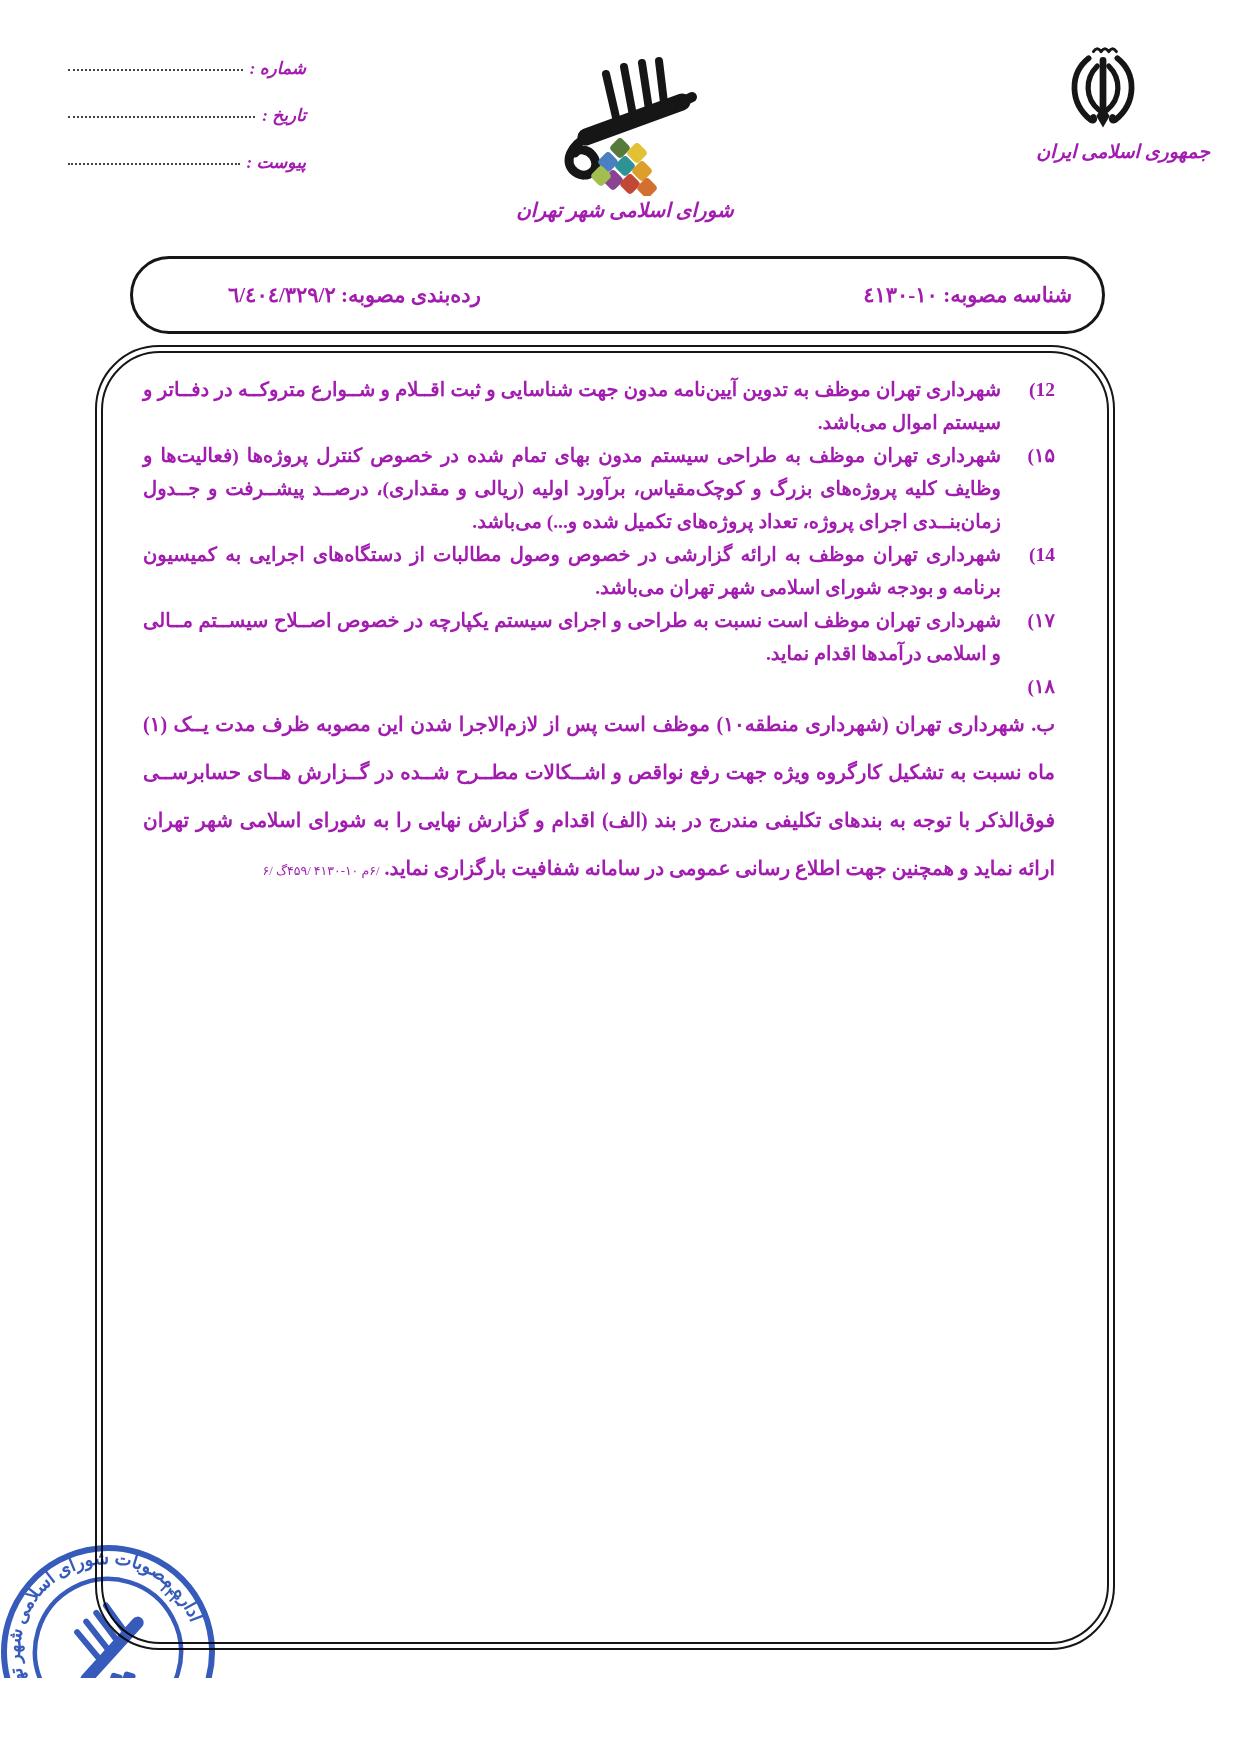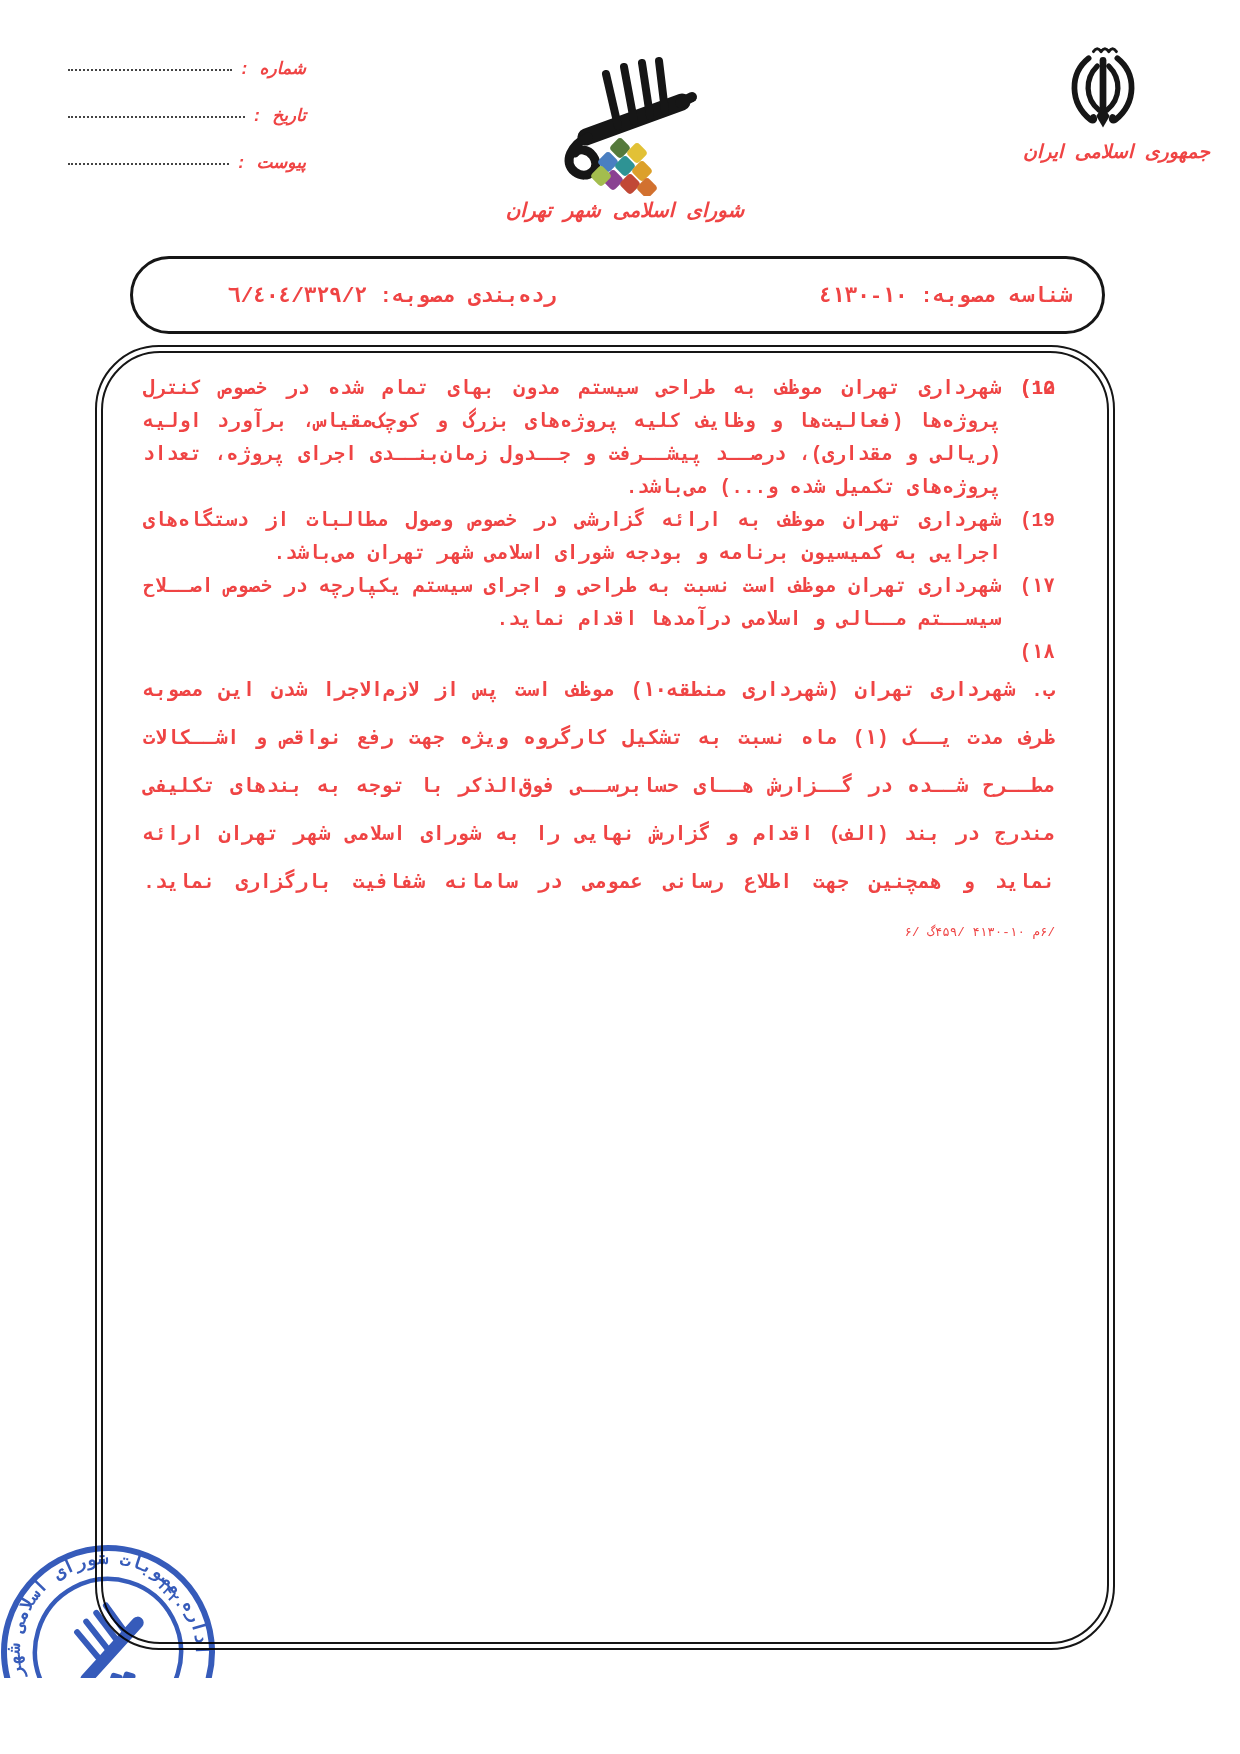--- a/index.html
+++ b/index.html
@@ -1,18 +1,18 @@
 <!DOCTYPE html>
 <html lang="fa" dir="rtl"><head>
 <meta charset="utf-8">
 <style>
   html,body{margin:0;padding:0;background:#ffffff;}
   .page{
     position:relative;width:1240px;height:1678px;background:#fff;overflow:hidden;
-    font-family:Liberation Mono, monospace;color:#ef4444;direction:rtl;
+    font-family:Liberation Serif, serif;color:#a21caf;direction:rtl;
   }
   
   .form-fields{position:absolute;top:58px;left:68px;width:238px;}
   .field-row{display:flex;align-items:baseline;gap:7px;margin-bottom:25px;height:22px;}
   .field-label{font-size:17px;font-weight:bold;font-style:italic;white-space:nowrap;}
   .field-dots{flex:1;border-bottom:2px dotted #444;transform:translateY(-3px);}
   .council-logo{position:absolute;top:36px;left:490px;width:270px;text-align:center;}
   .council-caption{font-size:20px;font-weight:bold;font-style:italic;margin-top:2px;letter-spacing:-1px;}
   .iran-emblem{position:absolute;top:42px;right:30px;width:215px;text-align:center;}
   .iran-caption{font-size:19px;font-weight:bold;font-style:italic;margin-top:0;text-align:right;}
@@ -113,27 +113,28 @@
   <div class="id-box">
     <span>شناسه مصوبه: ١٠-٤١٣٠</span>
     <span>رده‌بندی مصوبه: ٦/٤٠٤/٣٢٩/٢</span>
   </div>
 
   <div class="content-box">
     <div class="content">
       <ol class="items">
         <li class="item">
           <span class="num">12)</span>
+          <span>شهرداری تهران موظف به تدوین آیین‌نامه مدون جهت شناسایی و ثبت اقــلام و شــوارع متروکــه در دفــاتر و سیستم اموال می‌باشد.</span>
         </li>
         <li class="item">
           <span class="num">۱۵)</span>
           <span>شهرداری تهران موظف به طراحی سیستم مدون بهای تمام شده در خصوص کنترل پروژه‌ها (فعالیت‌ها و وظایف کلیه پروژه‌های بزرگ و کوچک‌مقیاس، برآورد اولیه (ریالی و مقداری)، درصــد پیشــرفت و جــدول زمان‌بنــدی اجرای پروژه، تعداد پروژه‌های تکمیل شده و...) می‌باشد.</span>
         </li>
         <li class="item">
-          <span class="num">19)</span>
+          <span class="num">14)</span>
           <span>شهرداری تهران موظف به ارائه گزارشی در خصوص وصول مطالبات از دستگاه‌های اجرایی  به کمیسیون برنامه و بودجه شورای اسلامی شهر تهران می‌باشد.</span>
         </li>
         <li class="item">
           <span class="num">۱۷)</span>
           <span>شهرداری تهران موظف است نسبت به طراحی و اجرای سیستم یکپارچه در خصوص اصــلاح سیســتم مــالی و اسلامی درآمدها اقدام نماید.</span>
         </li>
         <li class="item">
           <span class="num">۱۸)</span>
         </li>
       </ol>

